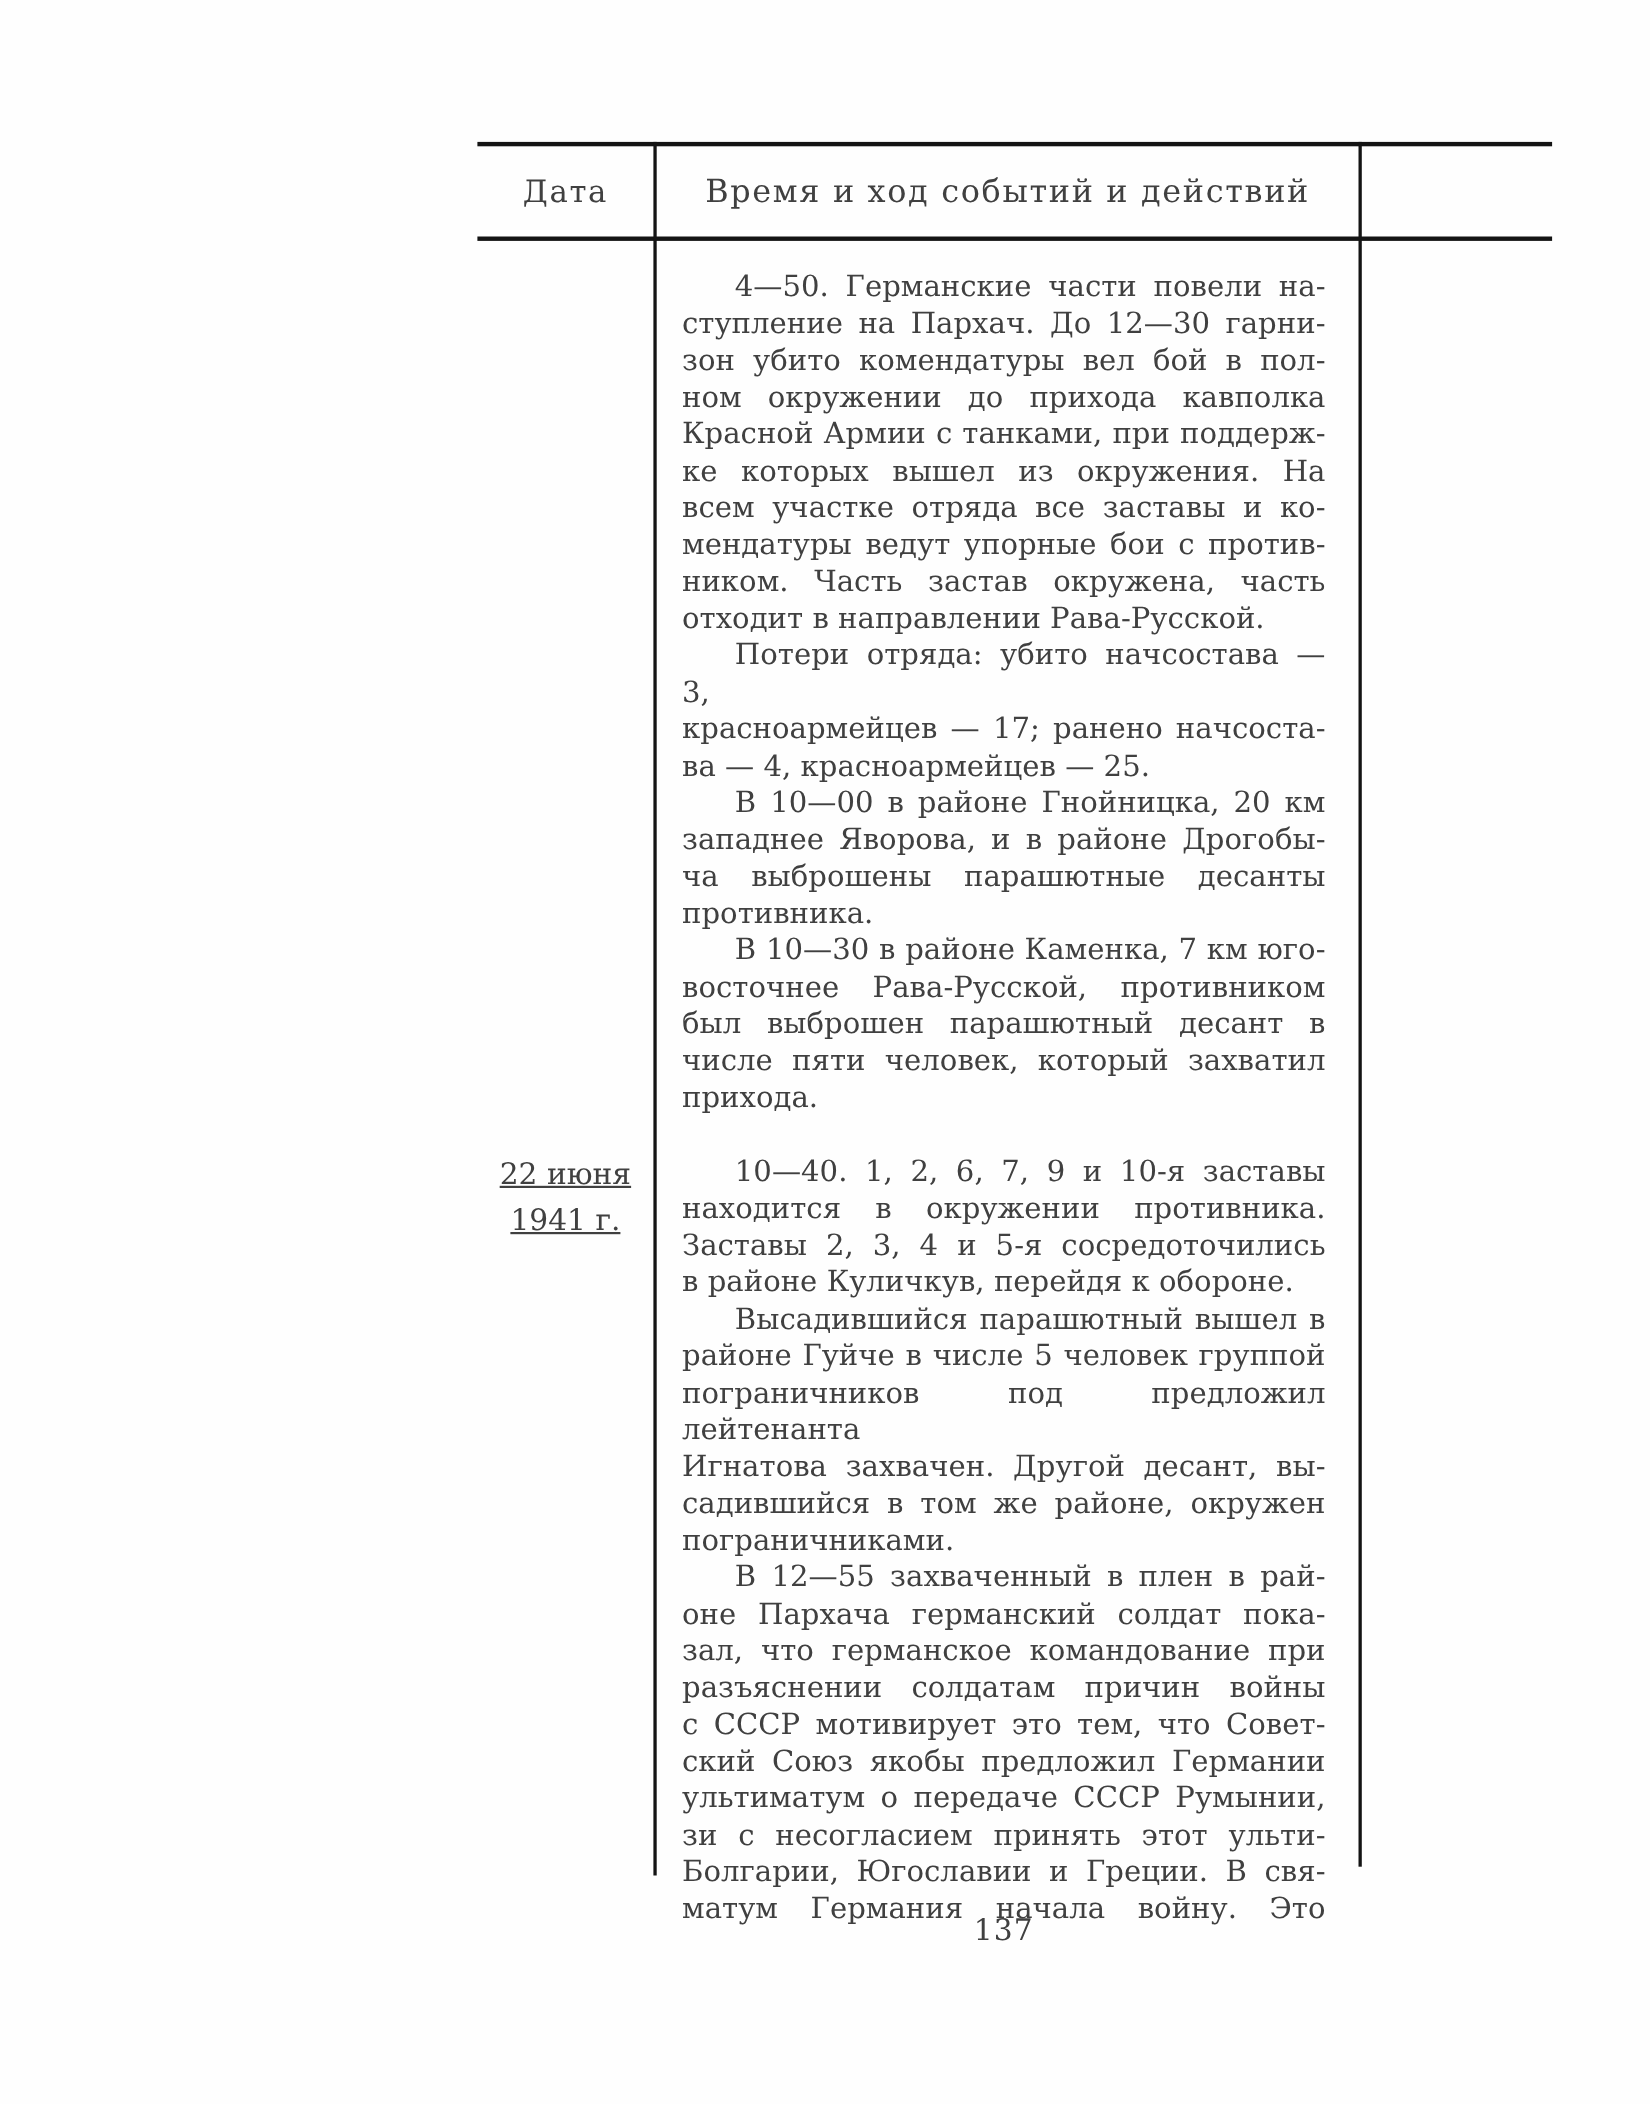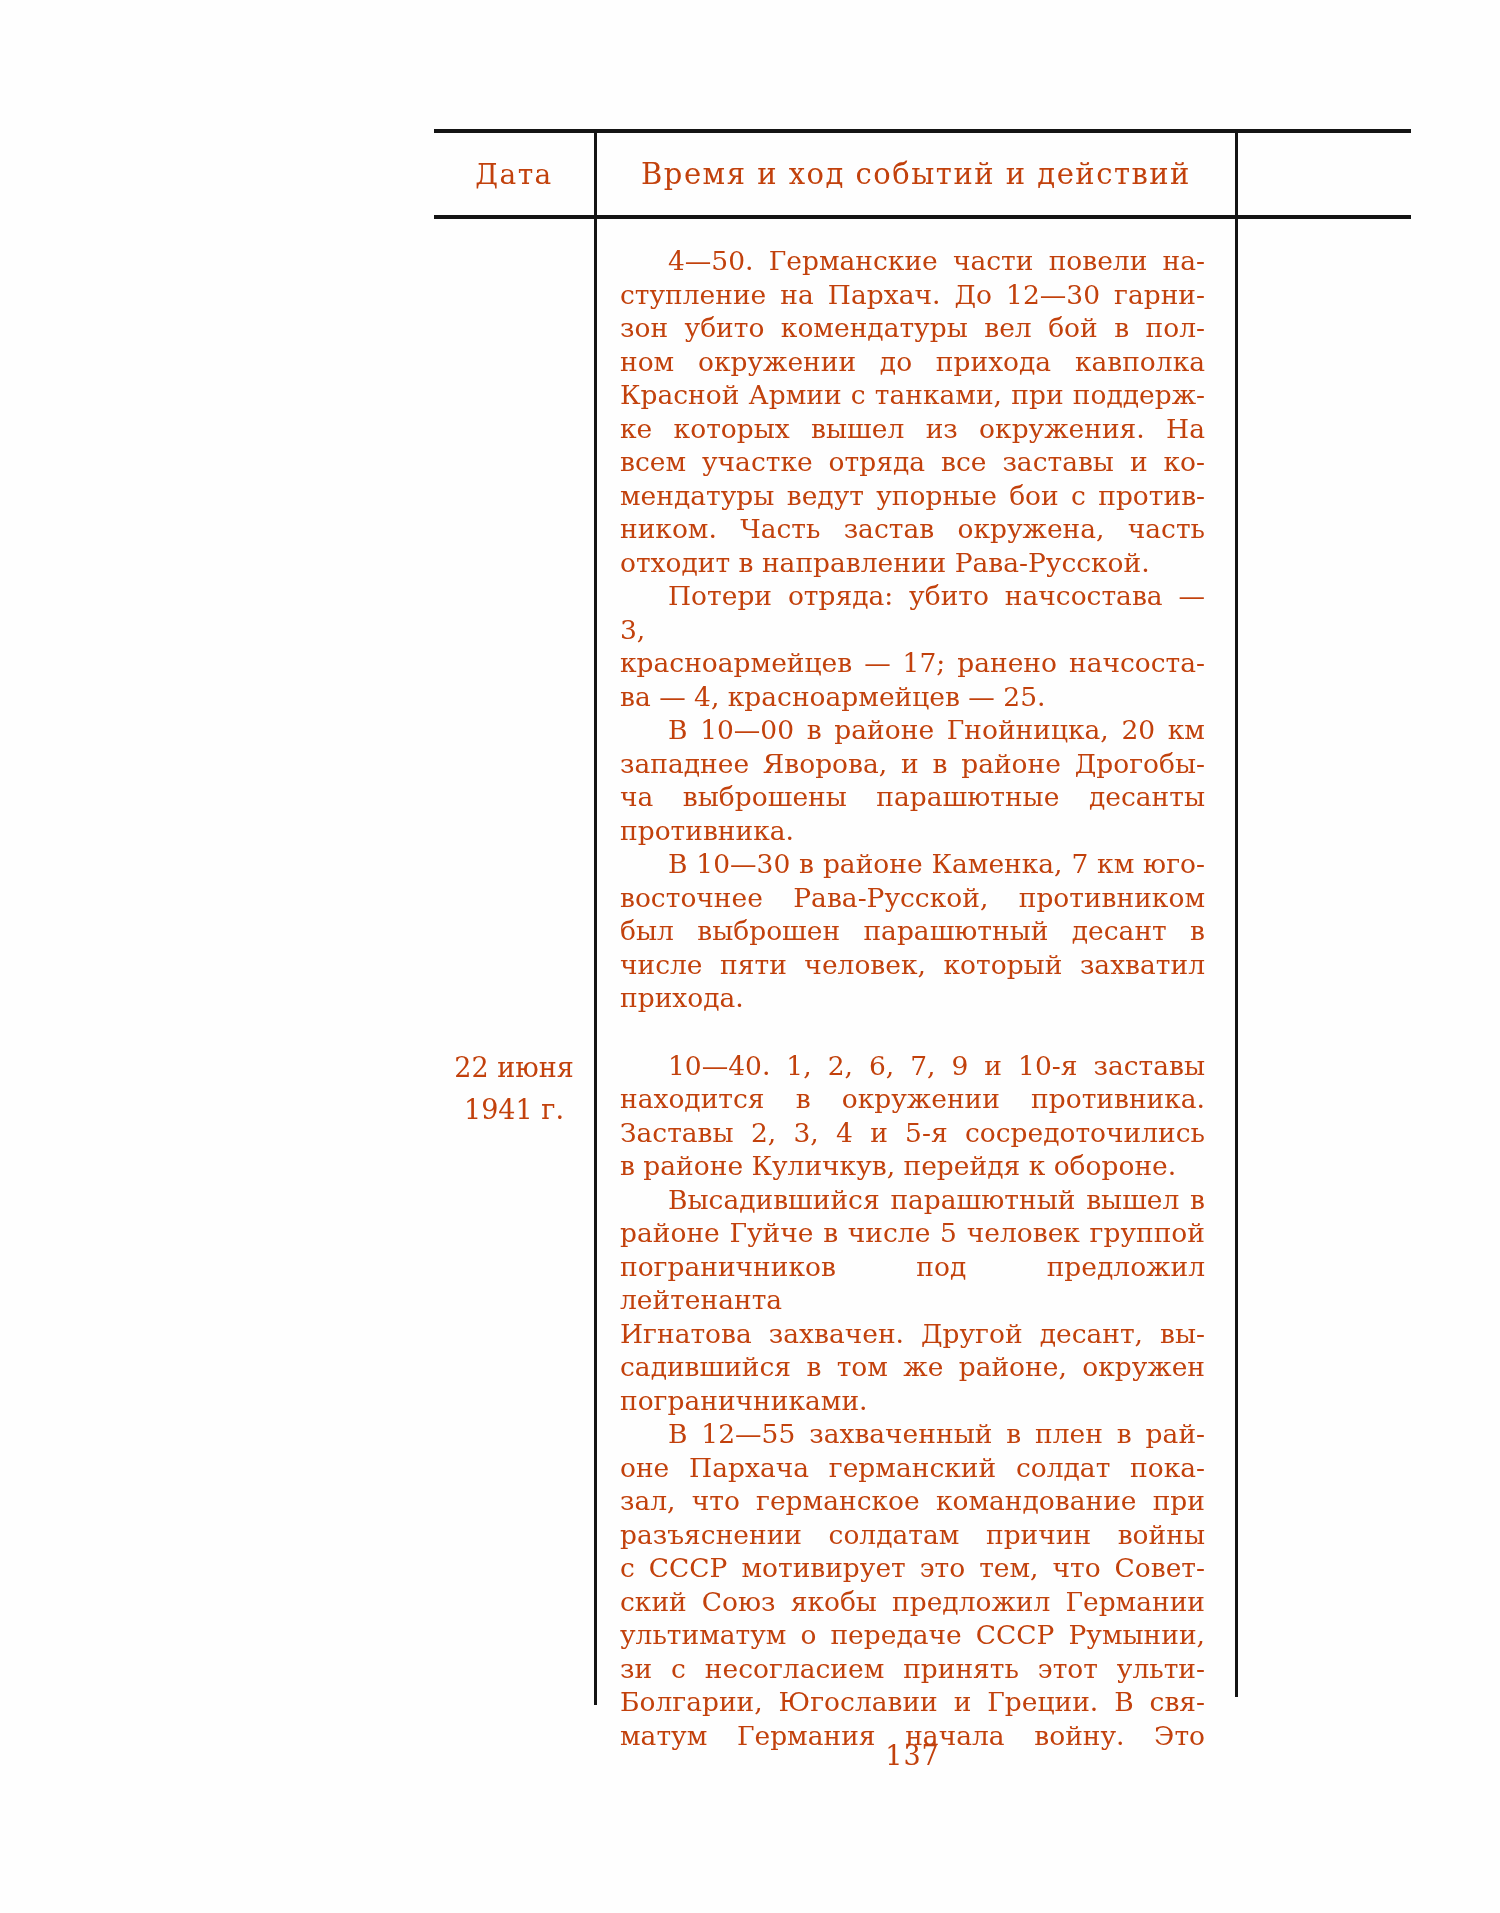--- a/index.html
+++ b/index.html
@@ -2,21 +2,21 @@
 <html lang="ru"><head>
 <meta charset="utf-8">
 <style>
   html, body { margin: 0; padding: 0; background: #e8e8e8; }
   .page {
     position: relative;
     width: 1500px;
     height: 1913px;
     background: #fefefe;
     font-family: "DejaVu Serif", "Liberation Serif", serif;
-    color: #c2410c;
+    color: #404040;
     overflow: hidden;
   }
   .rule { position: absolute; background: #141414; }
   .rule-top  { left: 434px; top: 129px; width: 977px; height: 4px; }
   .rule-mid  { left: 434px; top: 215px; width: 977px; height: 4px; }
   .vline     { position: absolute; background: #141414; width: 3px; }
   .vline-date   { left: 594px;  top: 129px; height: 1576px; }
   .vline-right  { left: 1235px; top: 129px; height: 1568px; }
 
   .header-cell {
@@ -39,20 +39,21 @@
     text-align: justify;
     text-align-last: justify;
   }
   .para .line.first { text-indent: 48px; }
   .para .line.last  { text-align-last: left; }
 
   .date-cell {
     position: absolute; left: -192px; top: -2px; width: 172px;
     text-align: center; font-size: 27px; line-height: 42px;
     white-space: nowrap;
+    text-decoration: underline;
   }
 
   .page-number {
     position: absolute; left: 620px; top: 1740px; width: 585px;
     text-align: center; font-size: 27px; letter-spacing: 1px;
   }
 </style>
 </head>
 <body>
 

